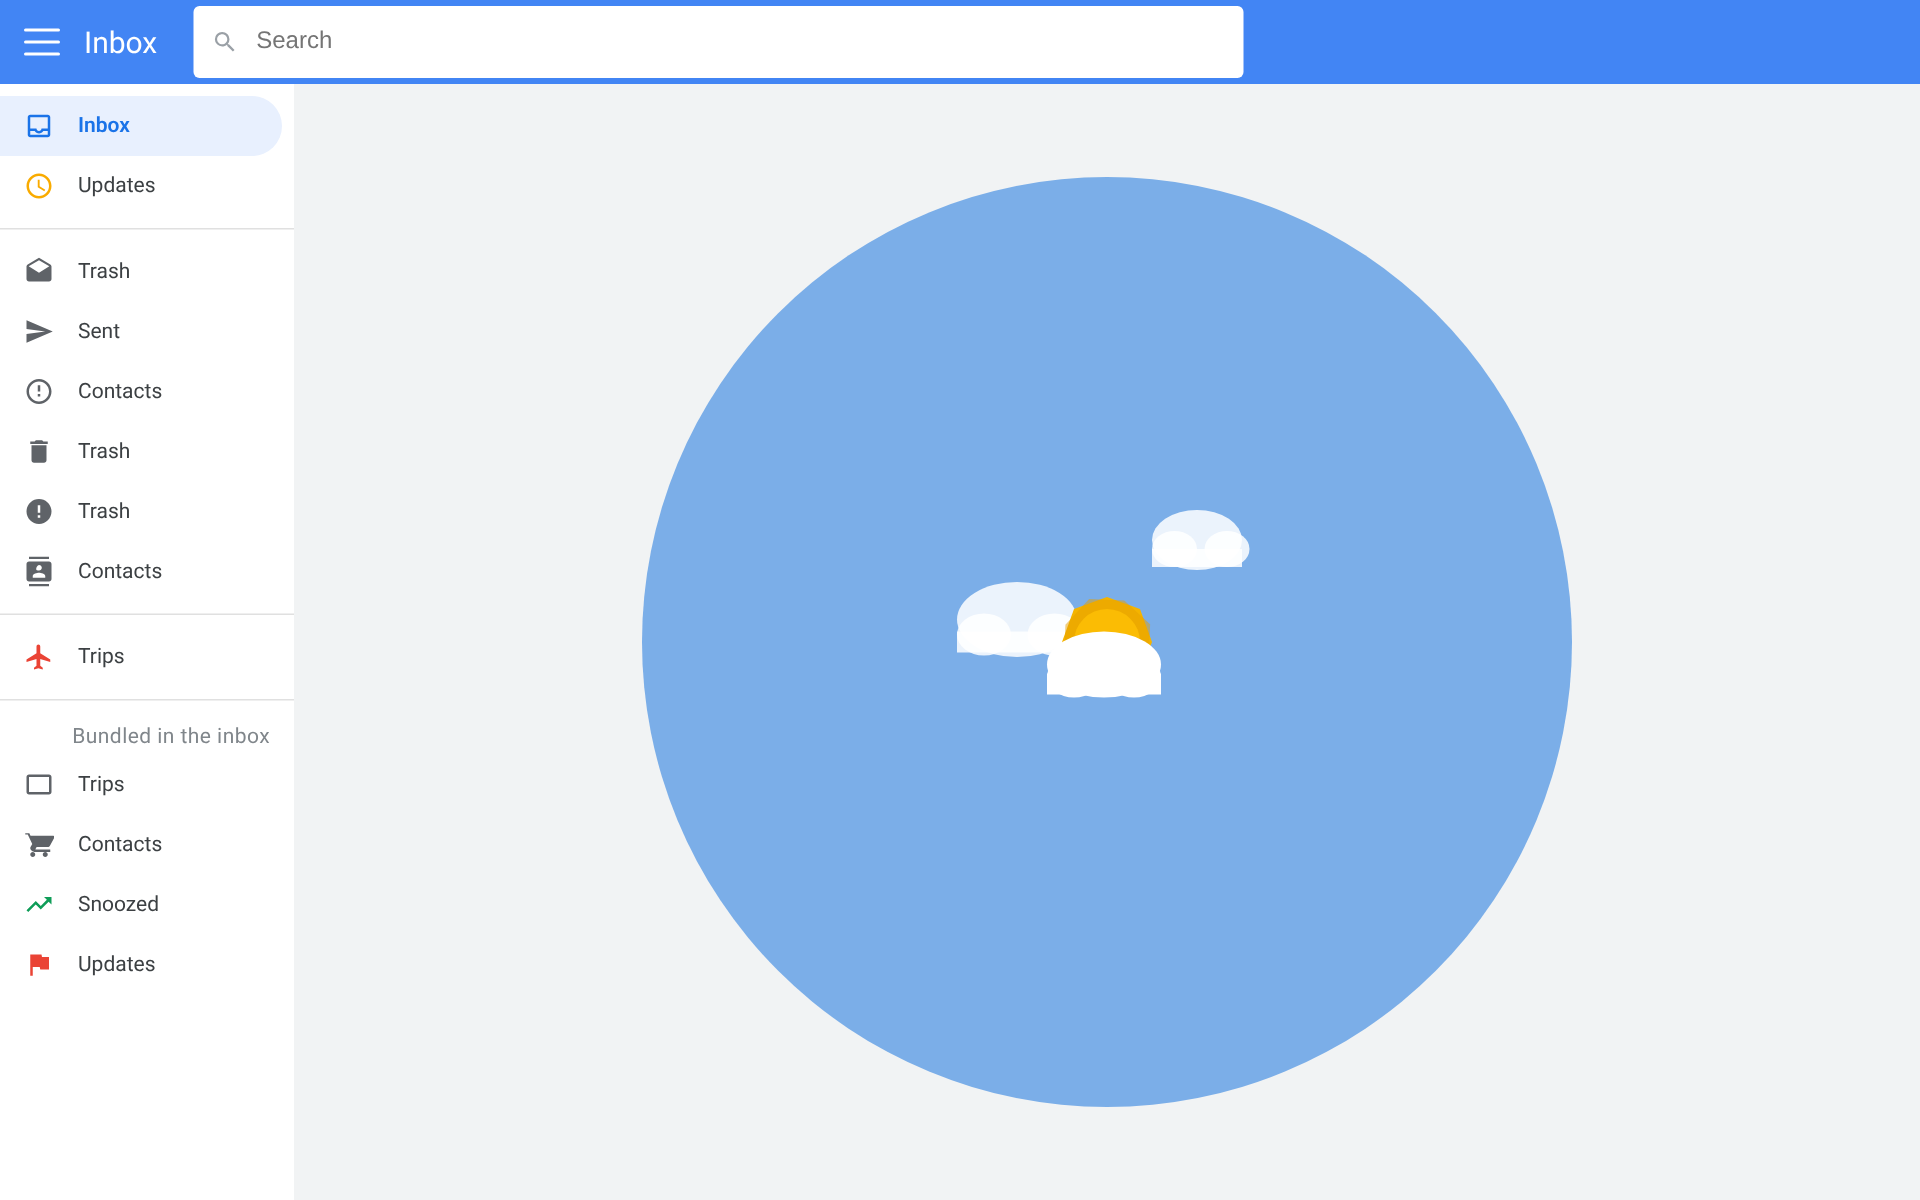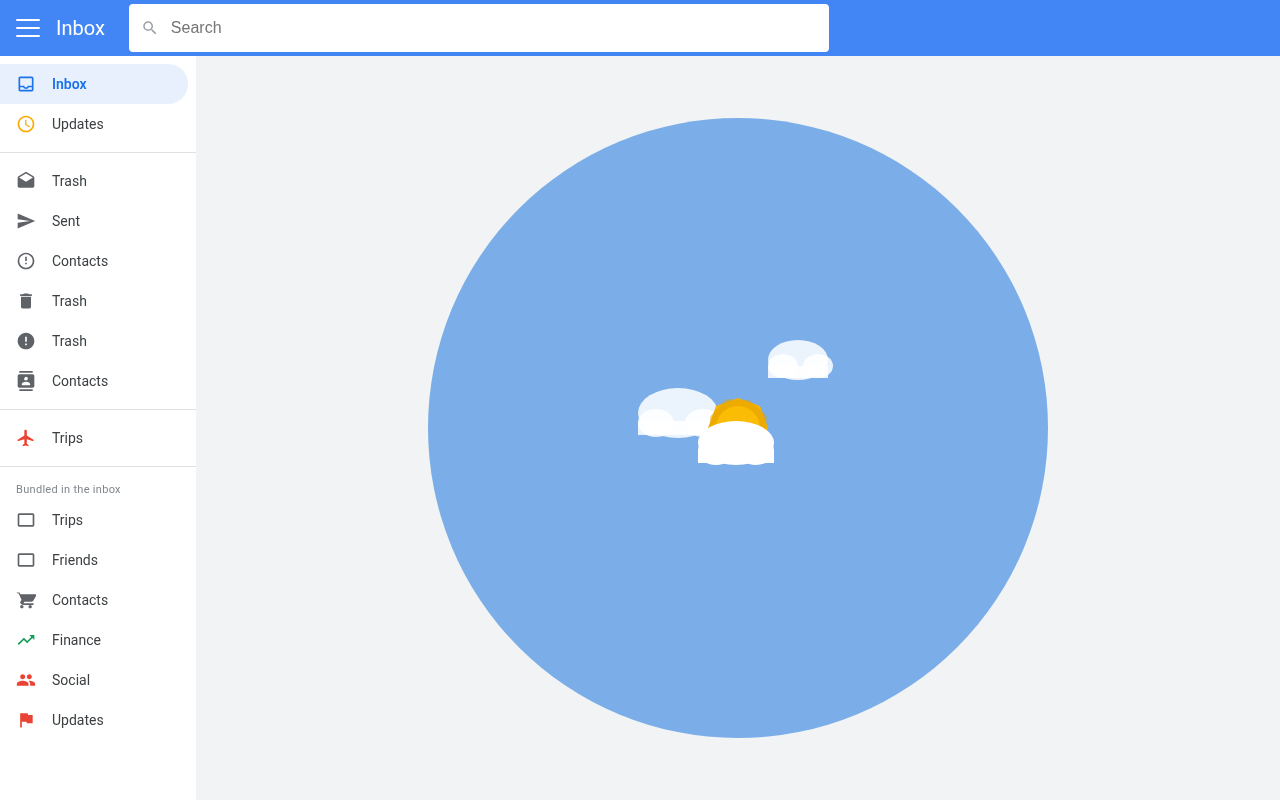--- a/index.html
+++ b/index.html
@@ -105,24 +105,25 @@
     }
     .sidebar-item .label {
       font-size: 14px;
     }
     .sidebar-divider {
       height: 1px;
       background: #e0e0e0;
       margin: 8px 0;
     }
     .sidebar-section-label {
-      font-size: 11px;
+      font-size: 14px;
       color: #80868b;
       padding: 8px 16px 4px;
       letter-spacing: 0.3px;
+      text-align: right;
     }
 
     
     .main-content {
       flex: 1;
       display: flex;
       align-items: center;
       justify-content: center;
       background: #f1f3f4;
     }
@@ -271,55 +272,39 @@
 
     <div class="sidebar-item">
       <span class="icon family-icon">
         <svg width="20" height="20" viewBox="0 0 24 24" fill="currentColor">
             <path d="M20 4H4c-1.1 0-2 .9-2 2v12c0 1.1.9 2 2 2h16c1.1 0 2-.9 2-2V6c0-1.1-.9-2-2-2zm0 14H4V6h16v12z"></path>
           </svg>
       </span>
       <span class="label">Trips</span>
     </div>
 
-    <div class="sidebar-item">
-      <span class="icon friends-icon">
-        <svg width="20" height="20" viewBox="0 0 24 24" fill="currentColor">
-            <path d="M20 4H4c-1.1 0-2 .9-2 2v12c0 1.1.9 2 2 2h16c1.1 0 2-.9 2-2V6c0-1.1-.9-2-2-2zm0 14H4V6h16v12z"></path>
-          </svg>
-      </span>
-      <span class="label">Friends</span>
-    </div>
 
     <div class="sidebar-item">
       <span class="icon purchases-icon">
         <svg width="20" height="20" viewBox="0 0 24 24" fill="currentColor">
             <path d="M7 18c-1.1 0-1.99.9-1.99 2S5.9 22 7 22s2-.9 2-2-.9-2-2-2zM1 2v2h2l3.6 7.59-1.35 2.45c-.16.28-.25.61-.25.96C5 16.1 6.9 18 9 18h12v-2H9.42c-.14 0-.25-.11-.25-.25l.03-.12.9-1.63H19c.75 0 1.41-.41 1.75-1.03l3.58-6.49A1 1 0 0 0 23.47 5H5.21l-.94-2H1zm16 16c-1.1 0-1.99.9-1.99 2s.89 2 1.99 2 2-.9 2-2-.9-2-2-2z"></path>
           </svg>
       </span>
       <span class="label">Contacts</span>
     </div>
 
     <div class="sidebar-item">
       <span class="icon finance-icon">
         <svg width="20" height="20" viewBox="0 0 24 24" fill="currentColor">
             <path d="M16 6l2.29 2.29-4.88 4.88-4-4L2 16.59 3.41 18l6-6 4 4 6.3-6.29L22 12V6z"></path>
           </svg>
       </span>
-      <span class="label">Finance</span>
-    </div>
-
-    <div class="sidebar-item">
-      <span class="icon social-icon">
-        <svg width="20" height="20" viewBox="0 0 24 24" fill="currentColor">
-            <path d="M16 11c1.66 0 2.99-1.34 2.99-3S17.66 5 16 5c-1.66 0-3 1.34-3 3s1.34 3 3 3zm-8 0c1.66 0 2.99-1.34 2.99-3S9.66 5 8 5C6.34 5 5 6.34 5 8s1.34 3 3 3zm0 2c-2.33 0-7 1.17-7 3.5V19h14v-2.5c0-2.33-4.67-3.5-7-3.5zm8 0c-.29 0-.62.02-.97.05 1.16.84 1.97 1.97 1.97 3.45V19h6v-2.5c0-2.33-4.67-3.5-7-3.5z"></path>
-          </svg>
-      </span>
-      <span class="label">Social</span>
-    </div>
+      <span class="label">Snoozed</span>
+    </div>
+
 
     <div class="sidebar-item">
       <span class="icon updates-icon">
         <svg width="20" height="20" viewBox="0 0 24 24" fill="currentColor">
             <path d="M14.4 6L14 4H5v17h2v-7h5.6l.4 2h7V6z"></path>
           </svg>
       </span>
       <span class="label">Updates</span>
     </div>
 

